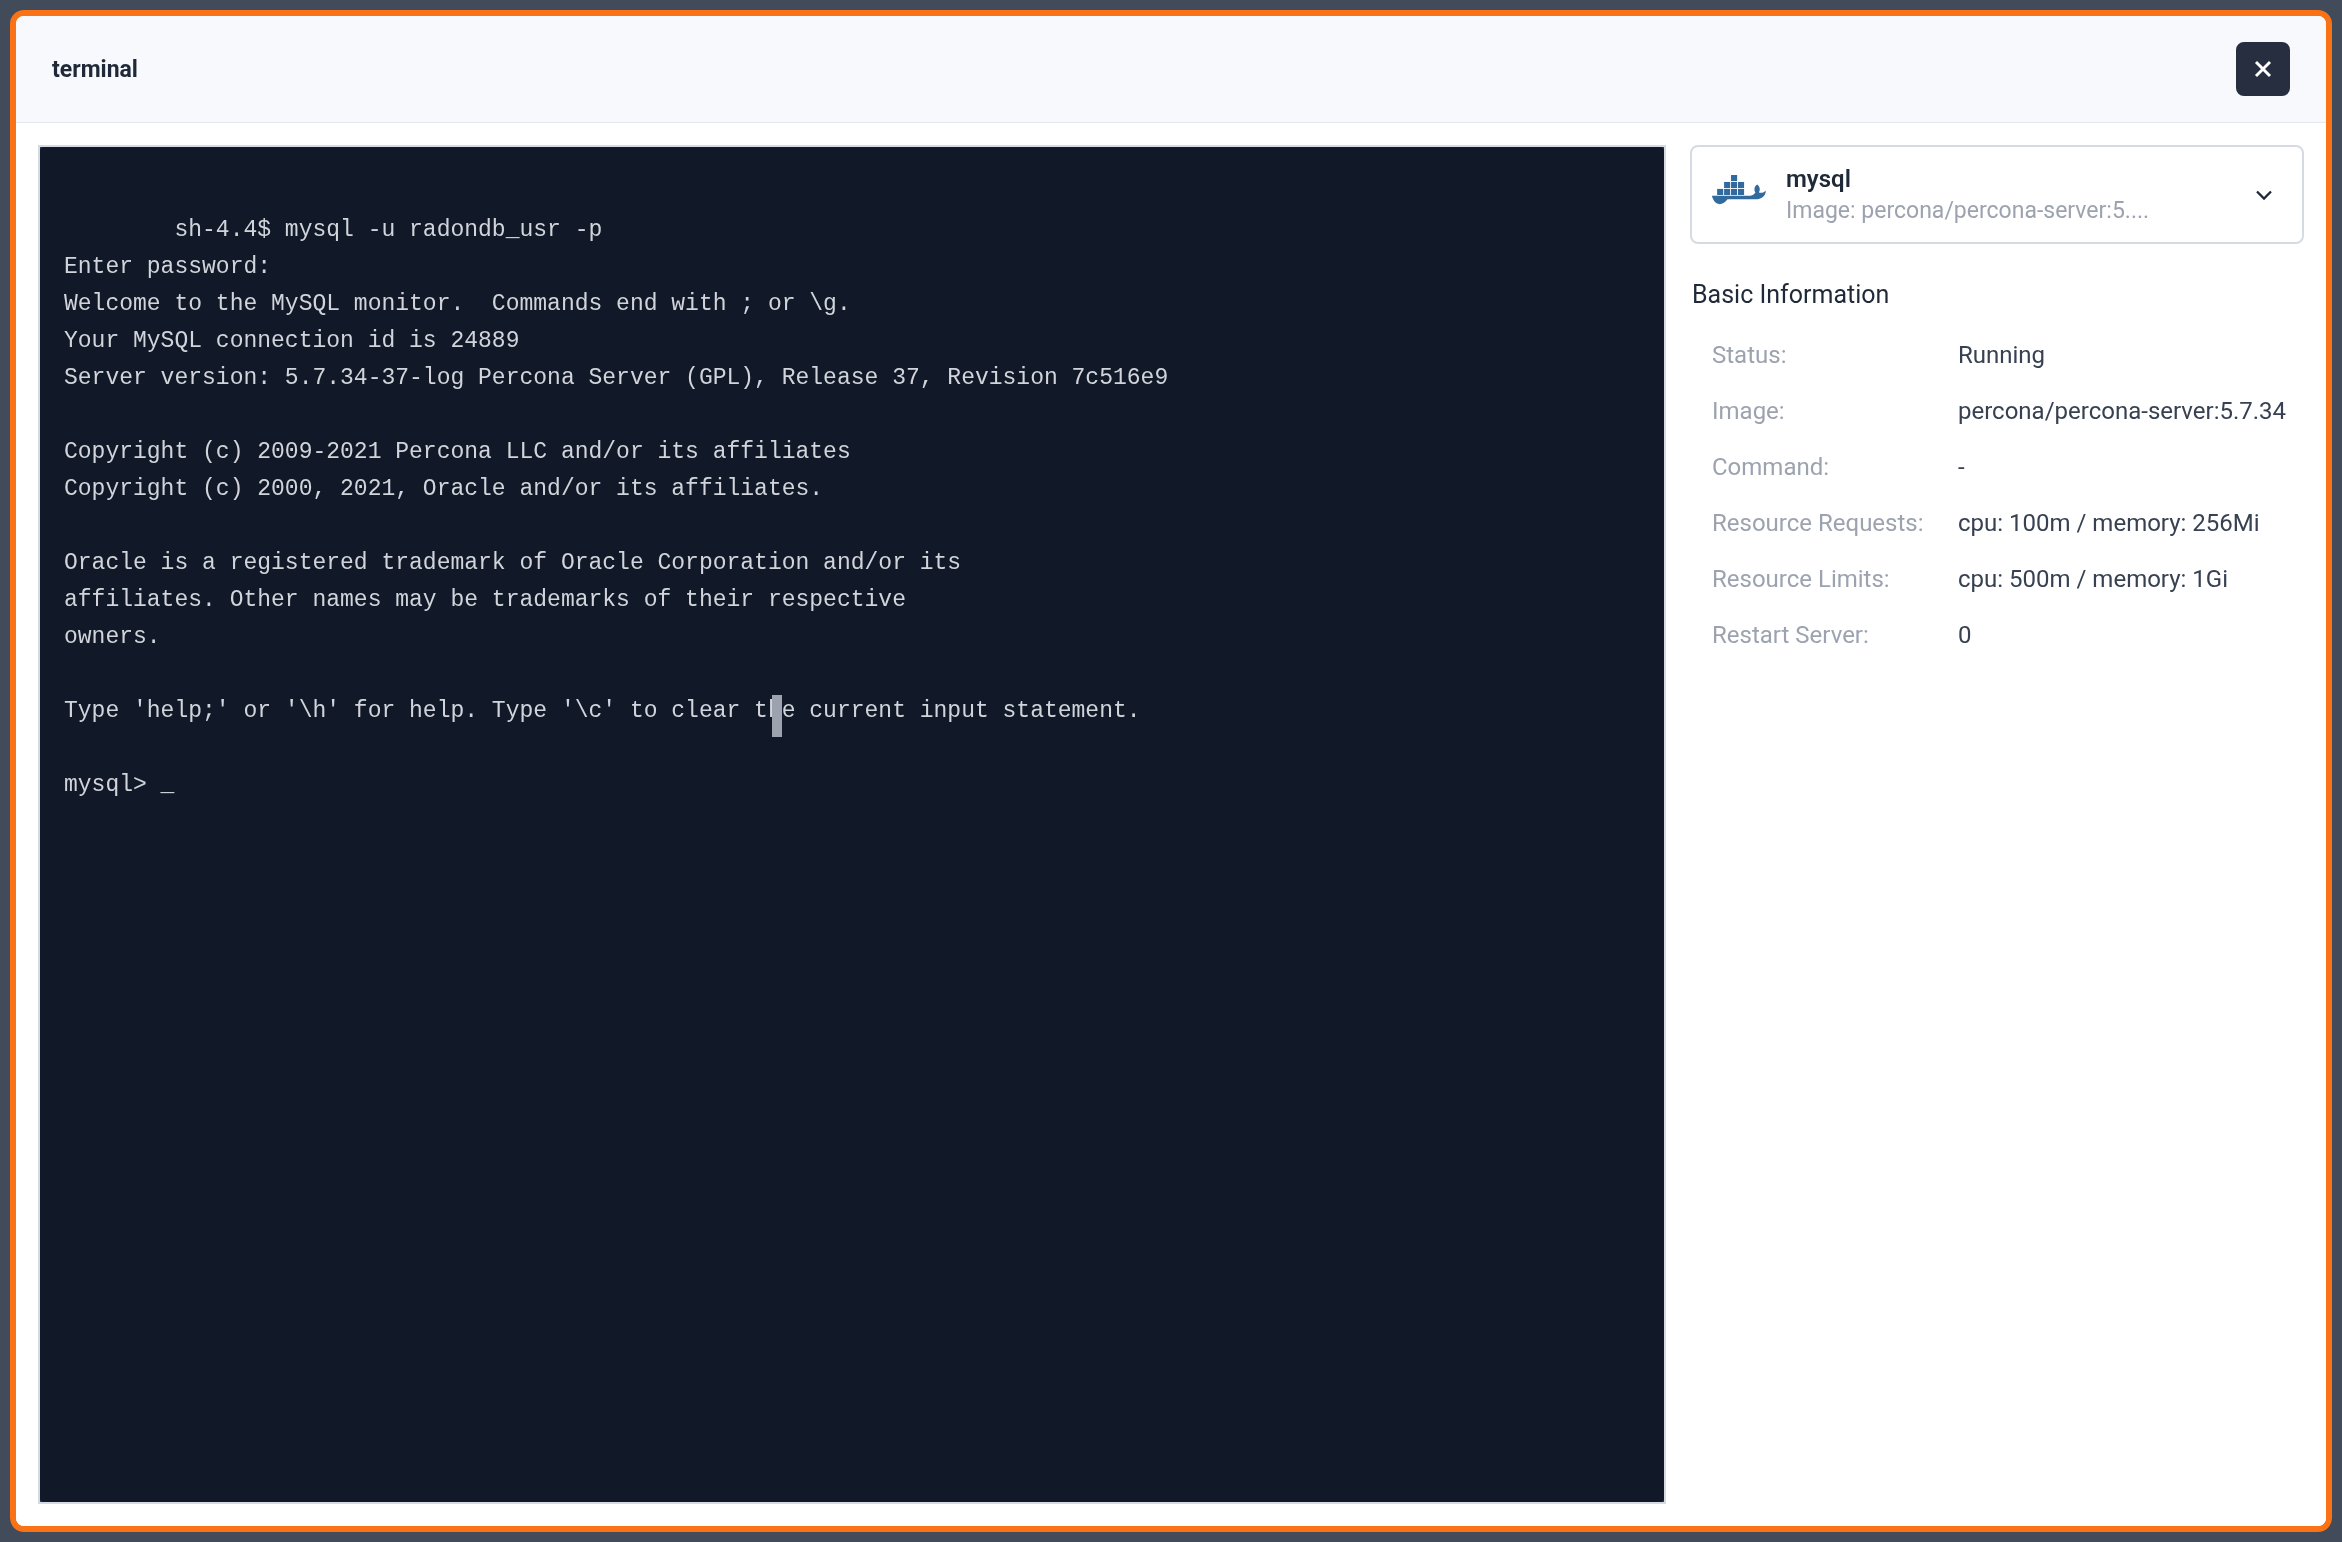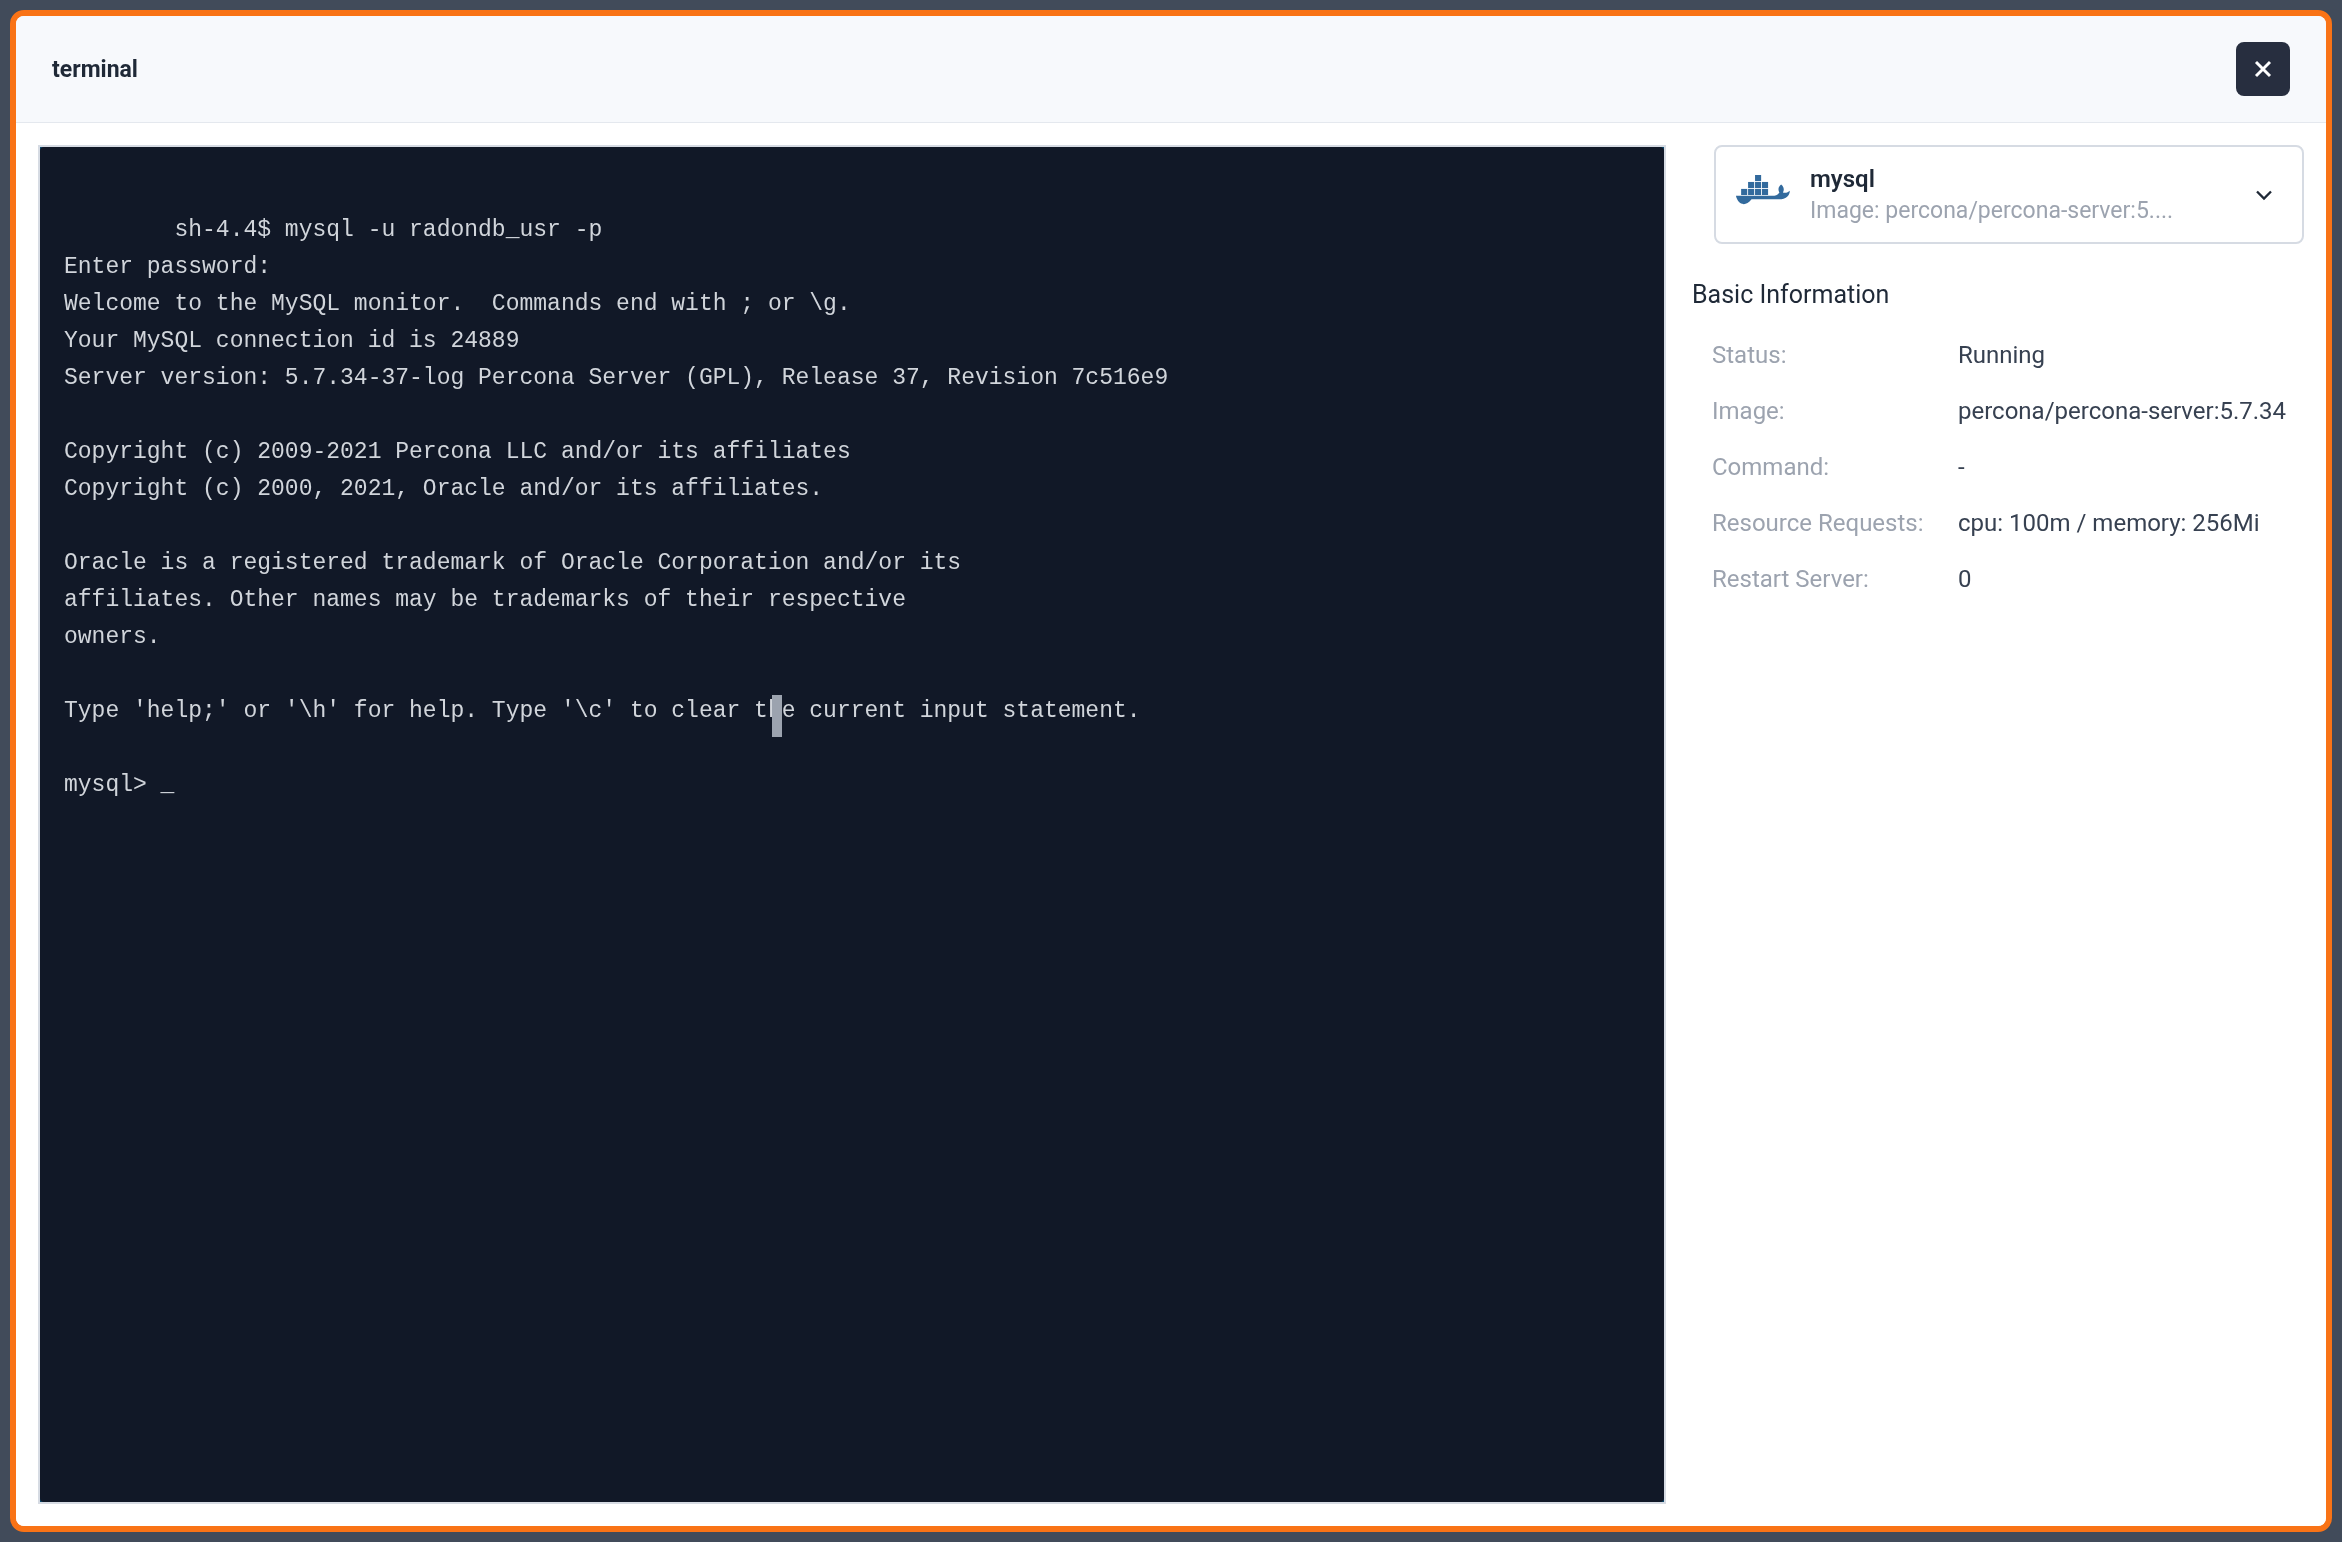--- a/index.html
+++ b/index.html
@@ -97,21 +97,20 @@
   }
   .container-card {
     border: 2px solid #d6dbe3;
     border-radius: 8px;
     padding: 18px 24px 18px 18px;
     display: flex;
     align-items: center;
     gap: 20px;
     background: #fff;
     cursor: pointer;
-    margin-left: 24px;
   }
   .docker-icon {
     width: 56px;
     height: 56px;
     display: flex;
     align-items: center;
     justify-content: center;
     flex-shrink: 0;
   }
   .docker-icon svg {
@@ -257,20 +256,24 @@
         </div>
         <div class="info-row">
           <div class="info-label">Command:</div>
           <div class="info-value">-</div>
         </div>
         <div class="info-row">
           <div class="info-label">Resource Requests:</div>
           <div class="info-value">cpu: 100m / memory: 256Mi</div>
         </div>
         <div class="info-row">
+          <div class="info-label">Resource Limits:</div>
+          <div class="info-value">cpu: 500m / memory: 1Gi</div>
+        </div>
+        <div class="info-row">
           <div class="info-label">Restart Server:</div>
           <div class="info-value">0</div>
         </div>
       </div>
 
     </div>
 
   </div>
 
 </div>

